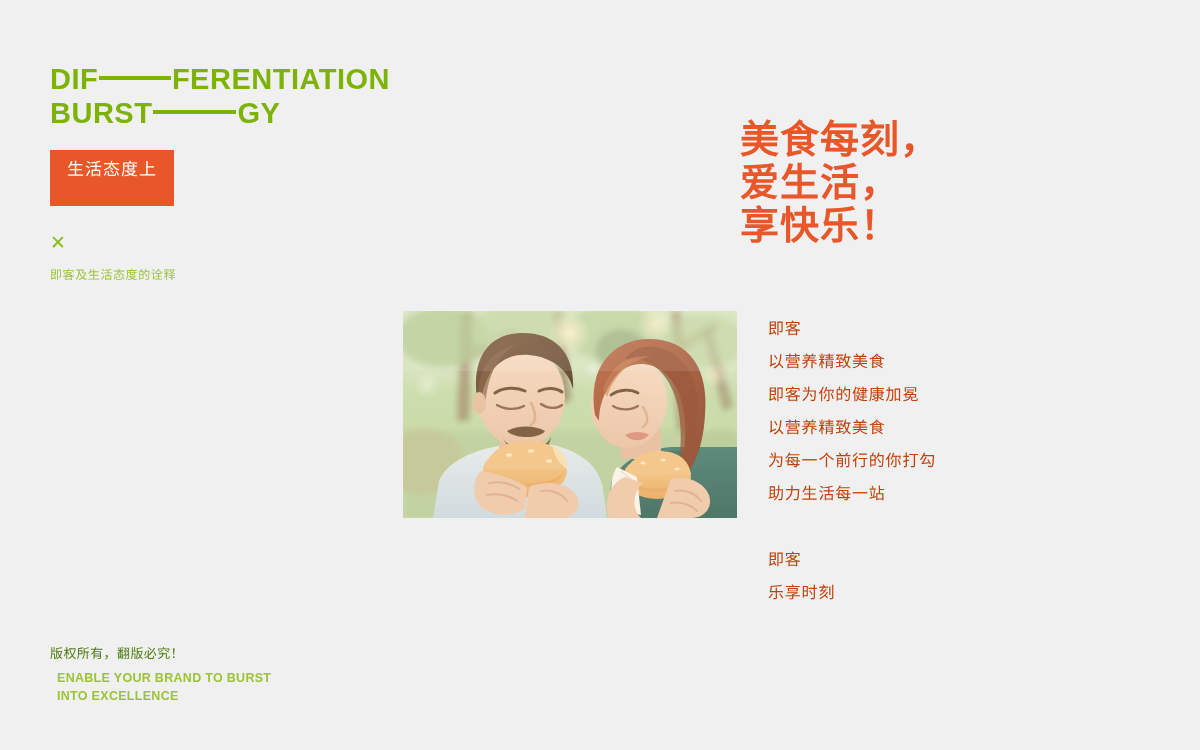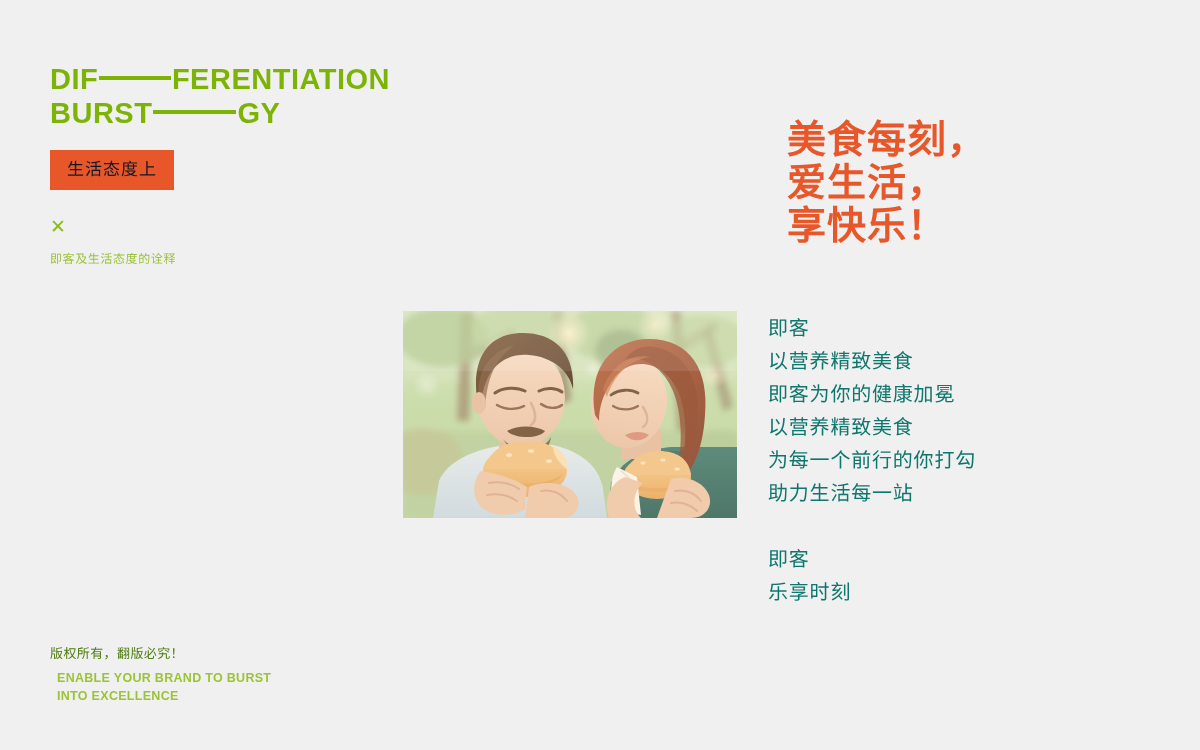--- a/index.html
+++ b/index.html
@@ -49,24 +49,24 @@
     position: relative;
     top: -1px;
   }
   .dash-1 { width: 106px; }
   .dash-2 { width: 83px; }
 
   .tag-button {
     display: inline-block;
     margin-top: 20px;
     background: #e8572a;
-    color: #0f172a;
+    color: #ffffff;
     font-size: 17px;
     letter-spacing: 1px;
-    padding: 11px 17px 12px 17px;
+    padding: 11px 17px 28px 17px;
     line-height: 1;
     border: none;
     cursor: pointer;
     font-family: "Liberation Sans", "DejaVu Sans", sans-serif;
   }
 
   .x-mark {
     margin-top: 27px;
     color: #8cbb1b;
     font-size: 19px;
@@ -116,40 +116,40 @@
     width: 334px;
     height: 207px;
     overflow: hidden;
     background: #cfe0c0;
   }
   .photo-frame svg { display: block; }
 
   
   .right-col {
     position: absolute;
-    left: 787px;
+    left: 740px;
     top: 118px;
     width: 400px;
   }
   .big-headline {
     color: #e8572a;
     font-weight: bold;
     font-size: 39px;
     line-height: 43px;
     letter-spacing: 1px;
   }
   .big-headline div { white-space: nowrap; }
 
   .body-copy {
     position: absolute;
     left: 768px;
     top: 312px;
     width: 400px;
-    color: #0f766e;
-    font-size: 20px;
+    color: #c2410c;
+    font-size: 16px;
     line-height: 33px;
     letter-spacing: 0.8px;
   }
   .body-copy .line { white-space: nowrap; }
   .body-copy .spacer { height: 33px; }
 </style>
 </head>
 <body>
 
 <div class="left-col">

